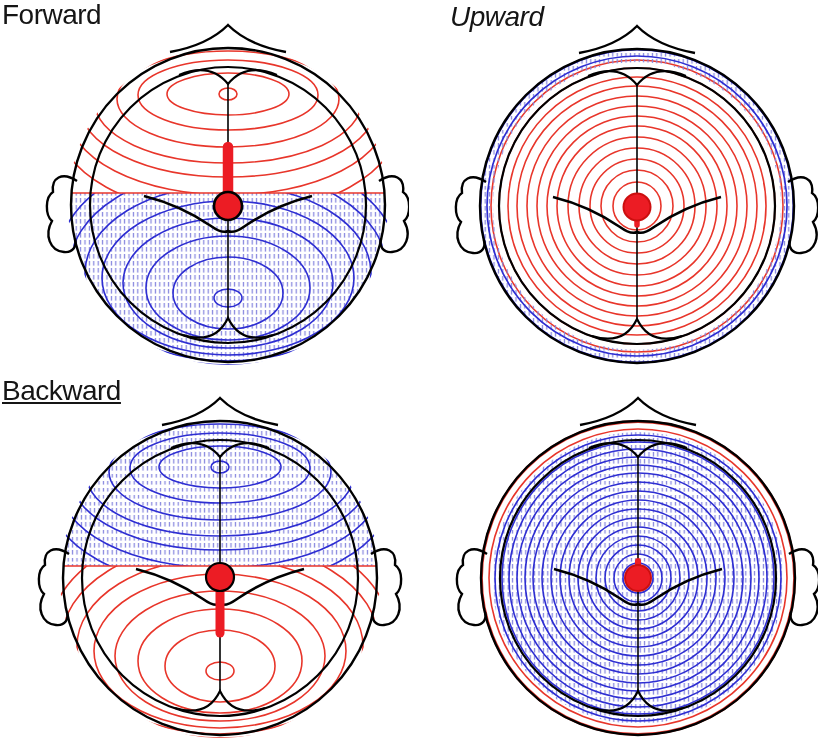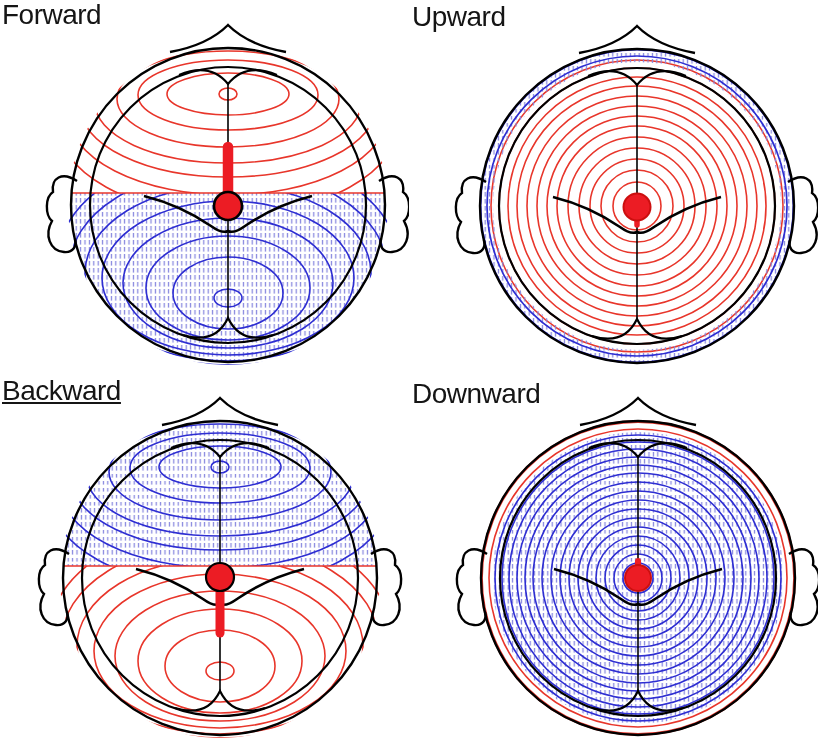--- a/index.html
+++ b/index.html
@@ -1,37 +1,36 @@
 <!DOCTYPE html>
 <html><head>
 <meta charset="utf-8">
 <style>
   html,body{margin:0;padding:0;background:#ffffff;}
   #canvas{position:relative;width:818px;height:753px;background:#ffffff;overflow:hidden;
           font-family:"Liberation Sans",sans-serif;}
   .panel-title{position:absolute;font-size:28px;font-weight:400;line-height:1.05;
                color:#151515;letter-spacing:-0.5px;white-space:nowrap;}
   .t-forward{left:2px;top:0px;}
-  .t-upward{left:412px;top:2px;}
+  .t-upward{left:450px;top:2px;font-style:italic;}
   .t-backward{left:2px;top:376px;text-decoration:underline;}
   .t-downward{left:412px;top:379px;}
   svg.topo{position:absolute;width:409px;height:377px;display:block;}
   svg[data-panel="forward"]{left:0;top:0;}
   svg[data-panel="upward"]{left:409px;top:0;}
   svg[data-panel="backward"]{left:0;top:376px;}
   svg[data-panel="downward"]{left:409px;top:376px;}
 </style>
 </head>
 <body>
 
 <div id="canvas">
   <div class="panel-title t-forward">Forward</div>
   <div class="panel-title t-upward">Upward</div>
   <div class="panel-title t-backward">Backward</div>
-  <div class="panel-title t-downward">Downward</div>
 
   <svg class="topo" data-panel="forward" viewBox="0 0 409 377">
       <g transform="translate(228,205)">
         <g clip-path="url(#forward-c)">
           <g clip-path="url(#forward-b)">
             <circle cx="0" cy="0" r="156" fill="url(#forward-h)" stroke="none"></circle>
             <ellipse cx="0" cy="93" rx="14" ry="9" fill="none" stroke="#2e2ed2" stroke-width="1.6"></ellipse>
             <ellipse cx="0" cy="88" rx="55" ry="36" fill="none" stroke="#2e2ed2" stroke-width="1.6"></ellipse>
             <ellipse cx="0" cy="83" rx="82" ry="52" fill="none" stroke="#2e2ed2" stroke-width="1.6"></ellipse>
             <ellipse cx="0" cy="78" rx="105" ry="65" fill="none" stroke="#2e2ed2" stroke-width="1.6"></ellipse>

